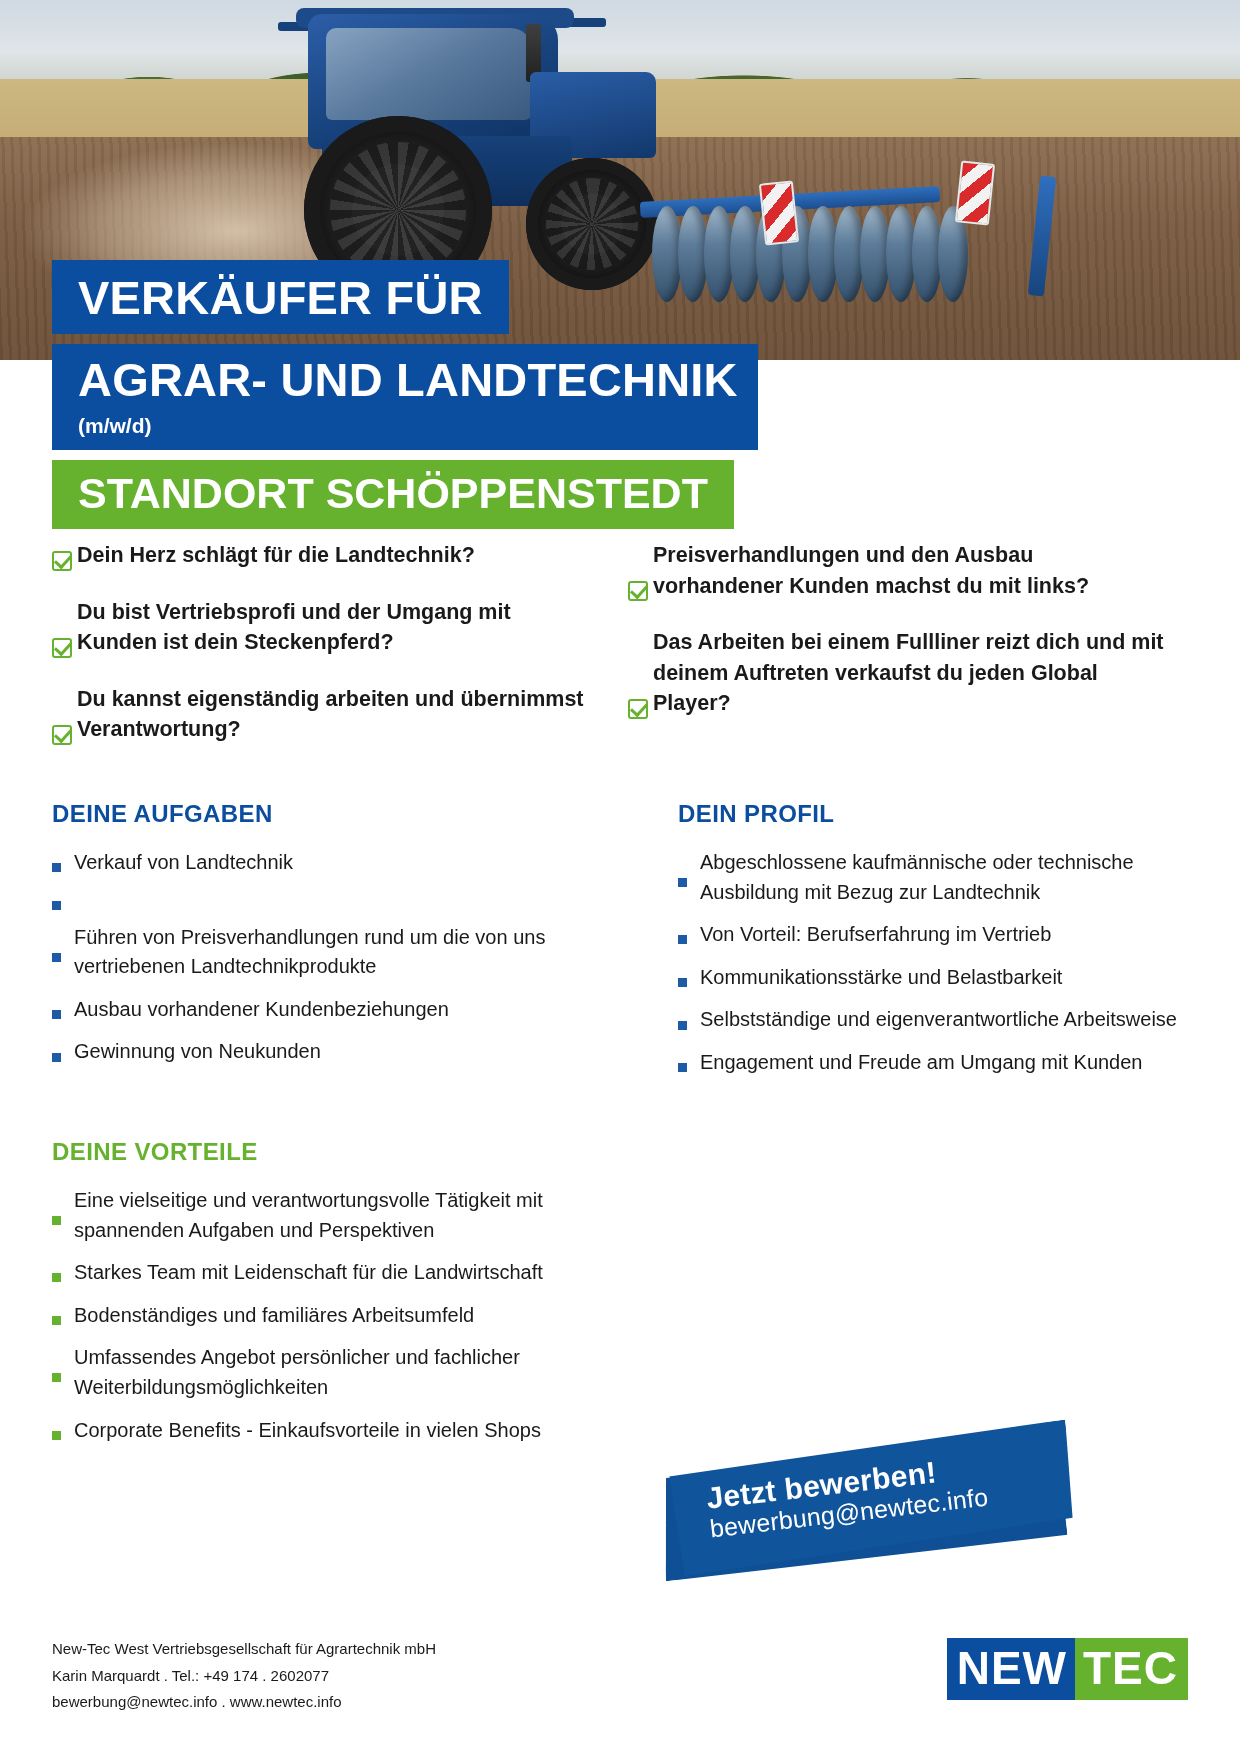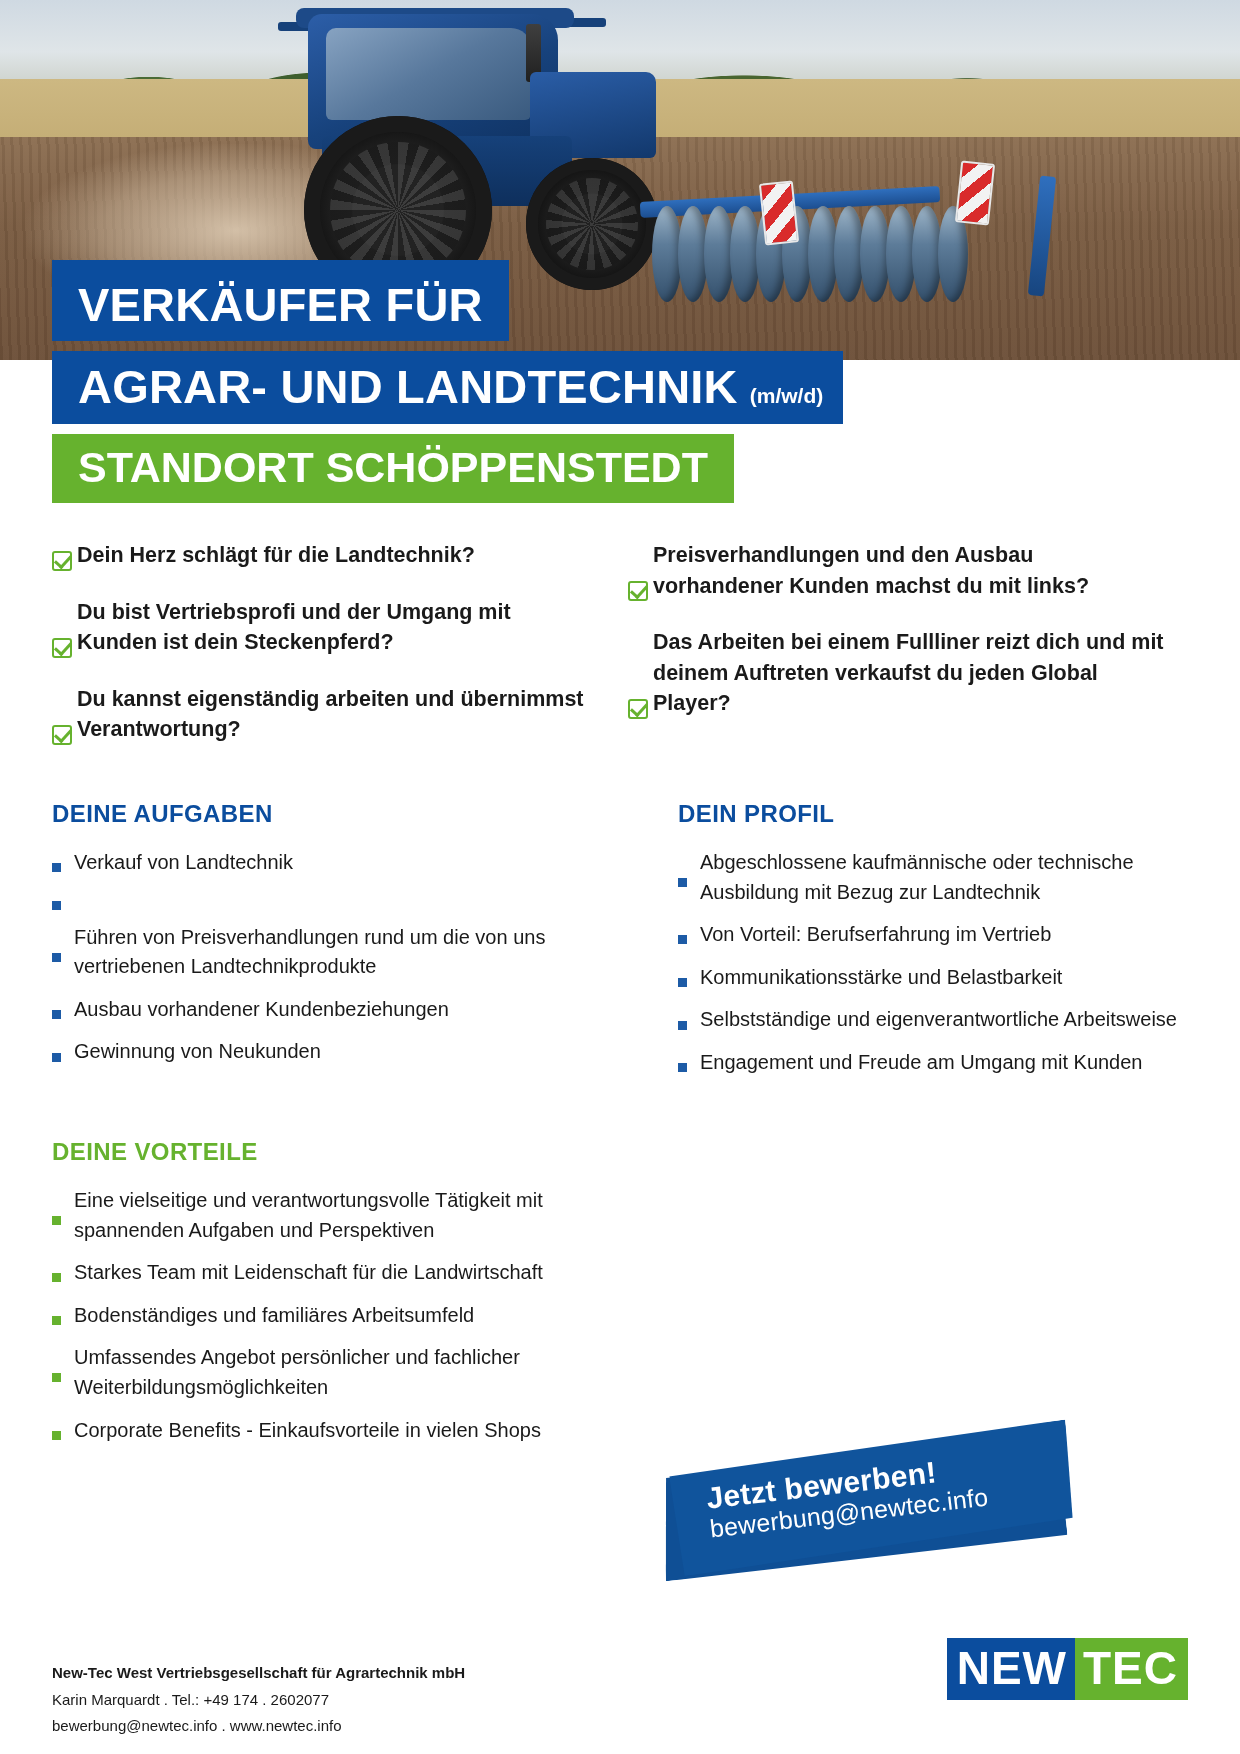--- a/index.html
+++ b/index.html
@@ -150,32 +150,33 @@
   .title-row { display: flex; align-items: flex-end; }
   .title-bar {
     background: #0b4d9e;
     color: #ffffff;
     font-weight: bold;
     letter-spacing: .2px;
     display: inline-block;
   }
   .title-1 {
     margin-left: 52px;
-    padding: 21px 26px 13px 26px;
+    padding: 14px 26px 13px 26px;
     font-size: 47px;
     line-height: 1;
   }
   .title-2 {
     margin-left: 52px;
     padding: 12px 20px 14px 26px;
     font-size: 47px;
     line-height: 1;
     display: flex;
     align-items: baseline;
     gap: 12px;
+    flex-direction: column;
   }
   .title-mwd {
     font-size: 21px;
     font-weight: bold;
     letter-spacing: 0;
   }
   .title-3 {
     margin-left: 52px;
     padding: 12px 26px 14px 26px;
     font-size: 43px;
@@ -310,24 +311,23 @@
   }
 
   
   .footer {
     position: absolute;
     left: 52px; top: 1640px;
     width: 700px;
   }
   .f-company {
     font-size: 15px;
-    font-weight: bold;
+    font-weight: normal;
     color: #1a1a1a;
     margin-bottom: 10px;
-    margin-top: 24px;
   }
   .f-line {
     font-size: 15px;
     color: #1a1a1a;
     margin-bottom: 9px;
   }
 
   .logo {
     position: absolute;
     right: 52px; top: 1638px;

